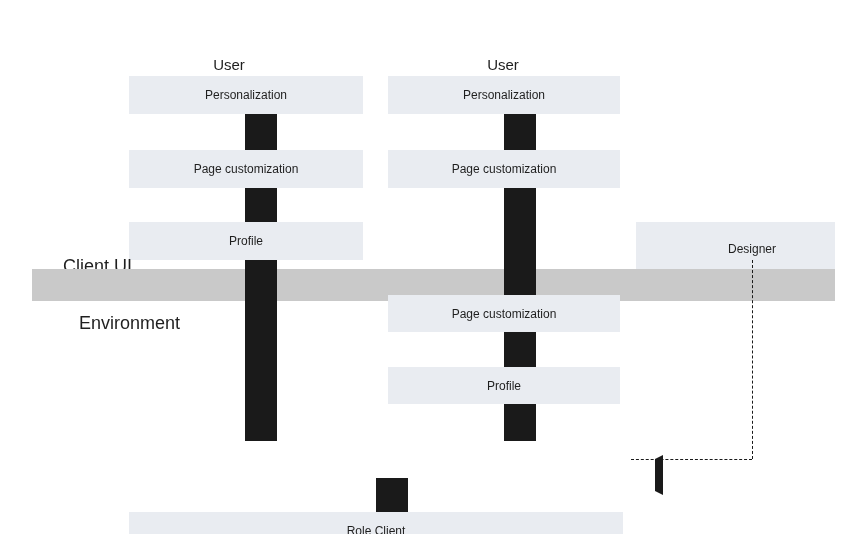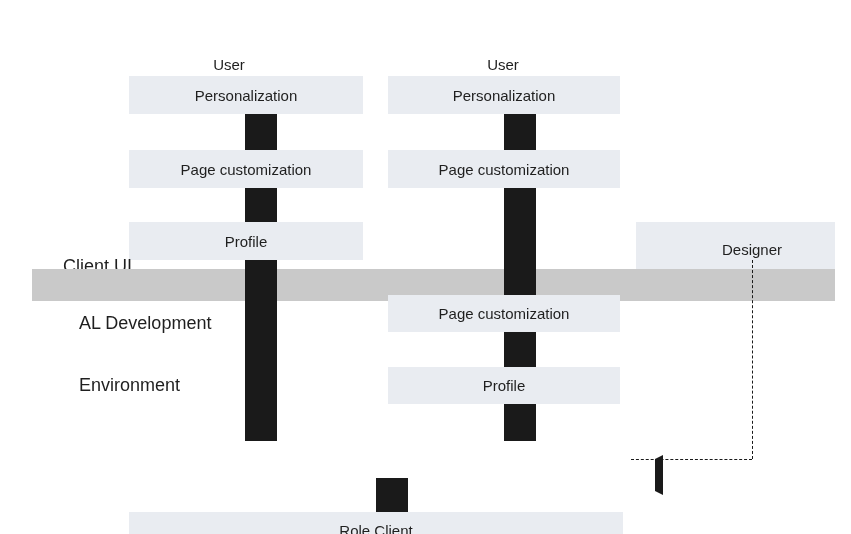--- a/index.html
+++ b/index.html
@@ -26,21 +26,21 @@
     text-align: center;
     font-size: 15px;
     color: var(--text);
   }
   .box {
     position: absolute;
     background: var(--box-fill);
     display: flex;
     align-items: center;
     justify-content: center;
-    font-size: 15px;
+    font-size: 12px;
     color: var(--text);
   }
   .section-label {
     position: absolute;
     font-size: 18px;
     color: var(--text);
     line-height: 30px;
     white-space: nowrap;
   }
   .section-label span { display: block; }
@@ -84,21 +84,20 @@
   <div class="box" style="left:356px; top:44px; width:232px; height:38px;">Personalization</div>
 
   <div class="box" style="left:97px; top:118px; width:234px; height:38px;">Page customization</div>
   <div class="box" style="left:356px; top:118px; width:232px; height:38px;">Page customization</div>
 
   <div class="box" style="left:97px; top:190px; width:234px; height:38px;">Profile</div>
   <div class="box" style="left:604px; top:190px; width:232px; height:54px;">Designer</div>
 
   <div class="section-label" style="left:15px; top:203px;">Client UI</div>
   <div class="section-label" style="left:15px; top:244px;">
-    <span>AL Development</span>
     <span>Environment</span>
   </div>
 
   <div class="divider" style="left:0; top:237px; width:838px;"></div>
 
   <div class="box" style="left:356px; top:263px; width:232px; height:37px;">Page customization</div>
   <div class="box" style="left:356px; top:335px; width:232px; height:37px;">Profile</div>
 
   <div class="box" style="left:97px; top:480px; width:494px; height:37px;">Role Client</div>
 

